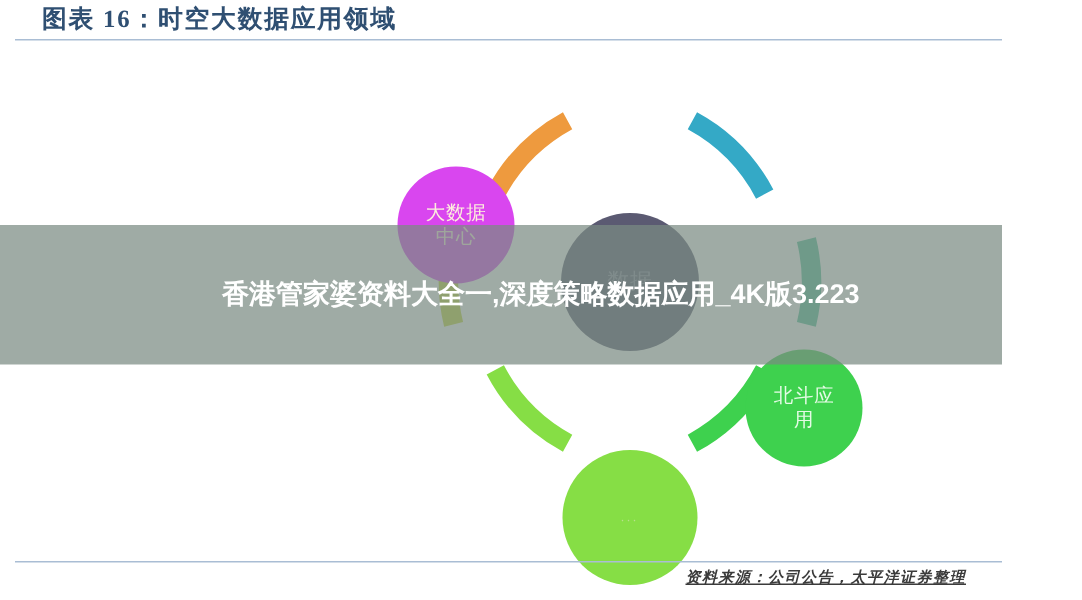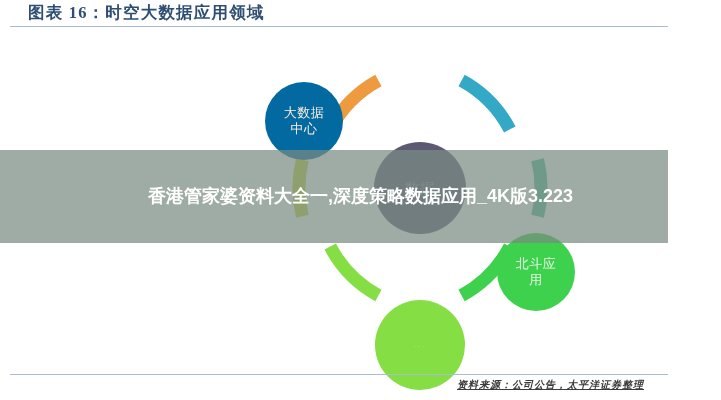--- a/index.html
+++ b/index.html
@@ -155,21 +155,21 @@
 
     <div class="node" style="left:497px; top:205px; width:78px; height:78px; background:#3ed14e;">
       <span class="node-label" style="color:#e4fbe5;">北斗应用</span>
     </div>
 
     <div class="node ellipsis-node" style="left:375px; top:272px; width:90px; height:90px; background:#86de45;">
       <span class="node-label">...</span>
     </div>
 
 
-    <div class="node" style="left:265px; top:54px; width:78px; height:78px; background:#0369a1;">
+    <div class="node" style="left:265px; top:83px; width:78px; height:78px; background:#d946ef;">
       <span class="node-label" style="color:#fdeedd;">大数据中心</span>
     </div>
 
   </div>
 
   <div id="watermark-band">
     <div id="watermark-text">香港管家婆资料大全一,深度策略数据应用_4K版3.223</div>
   </div>
 
   <div id="footer-rule"></div>

